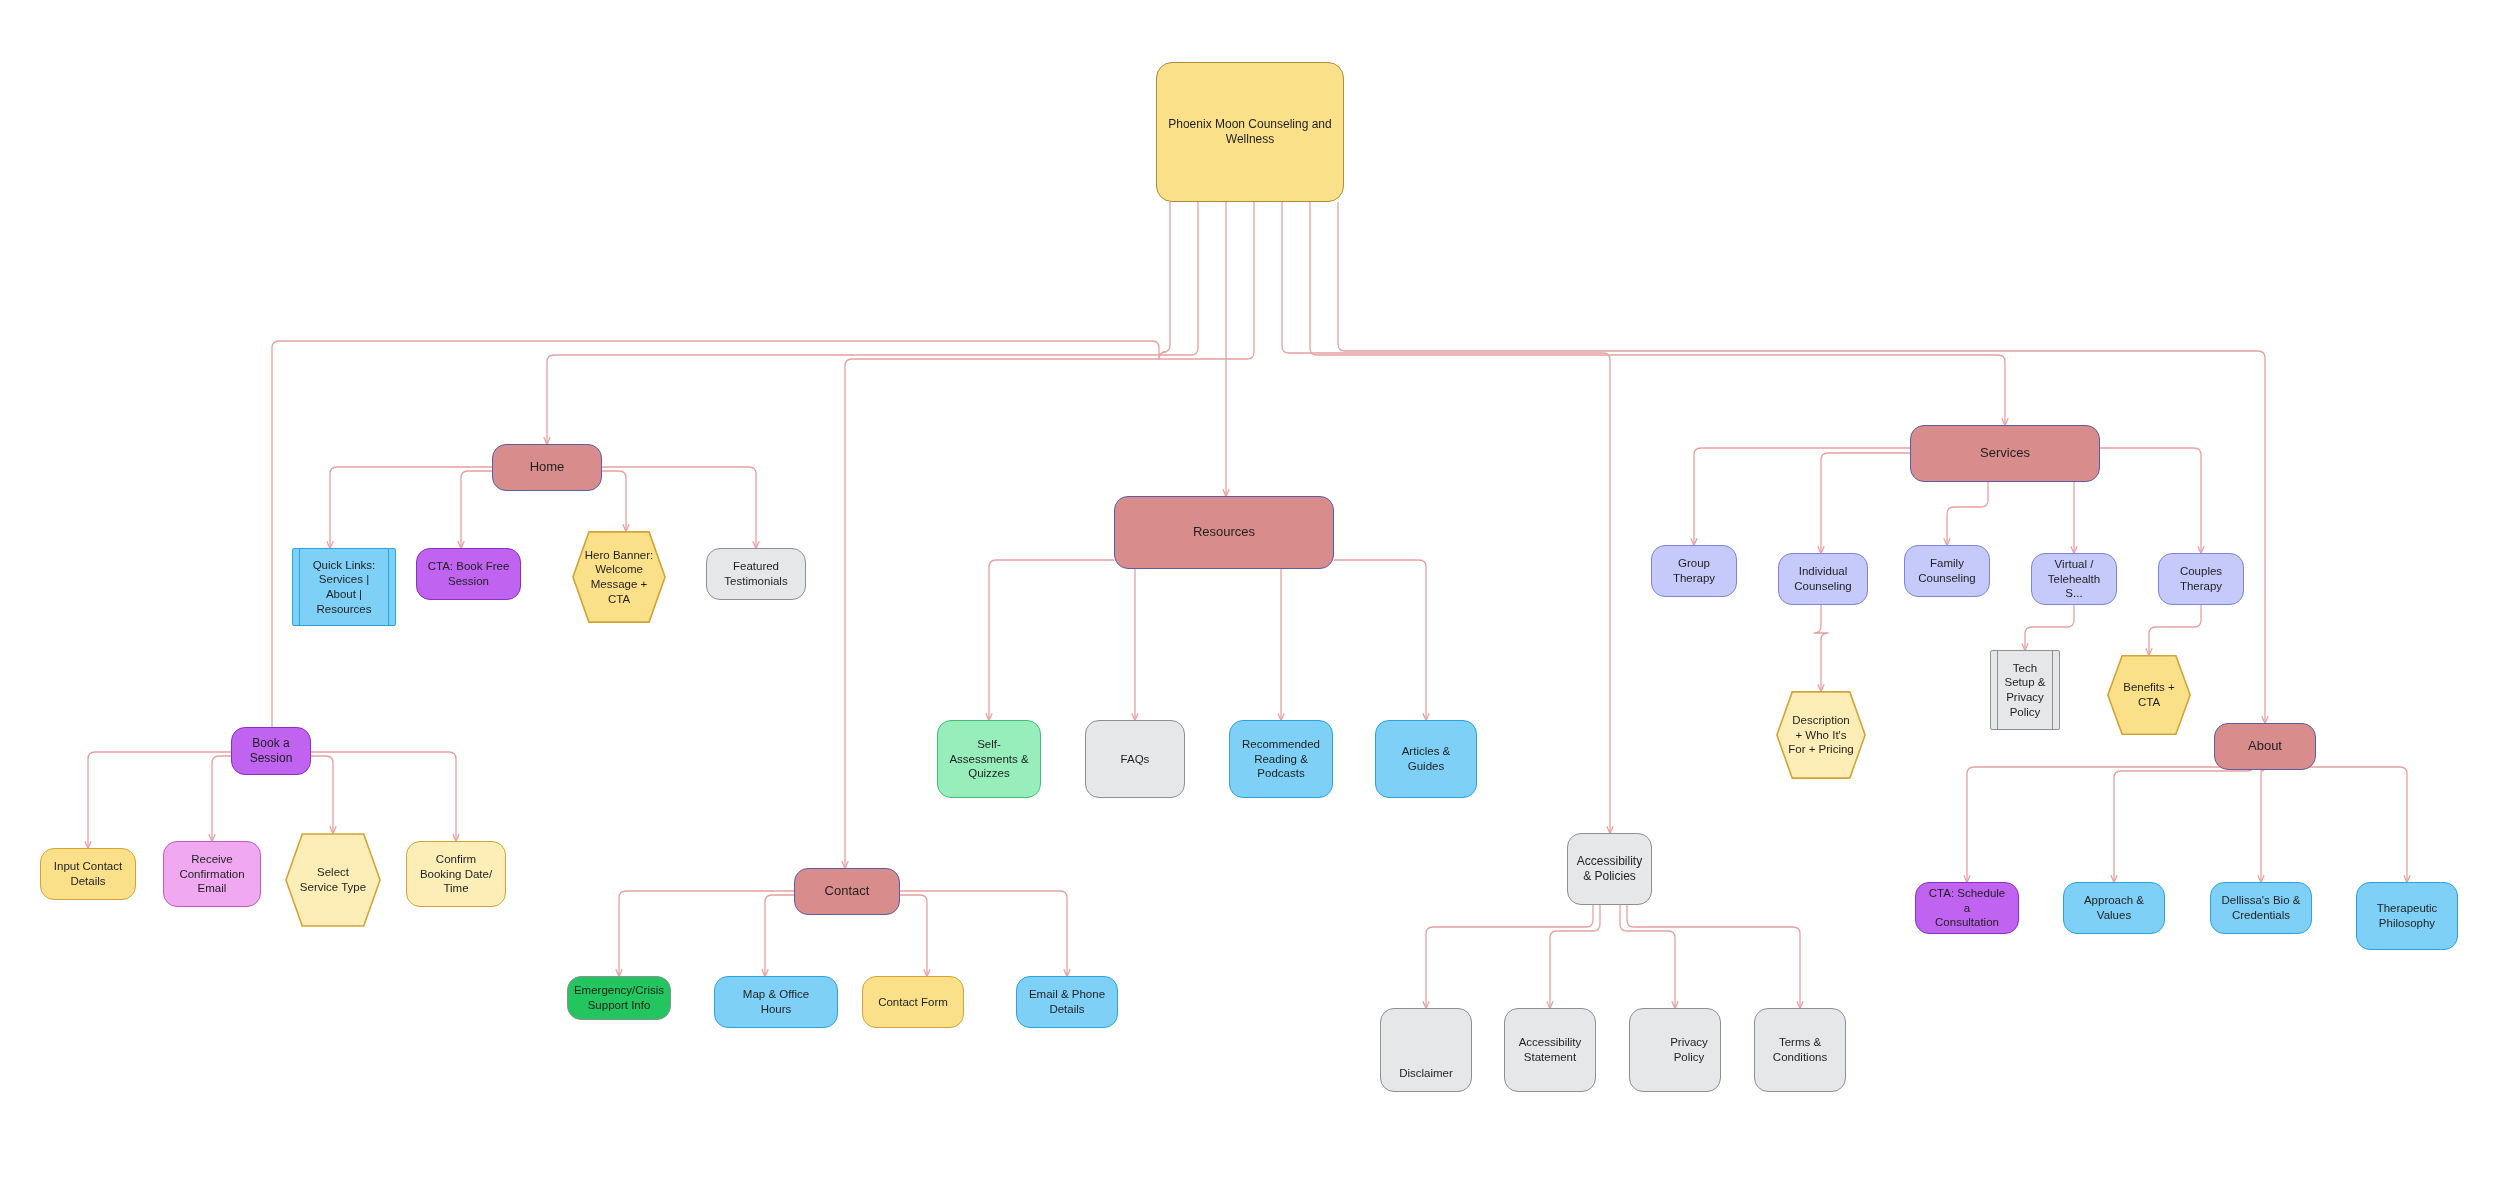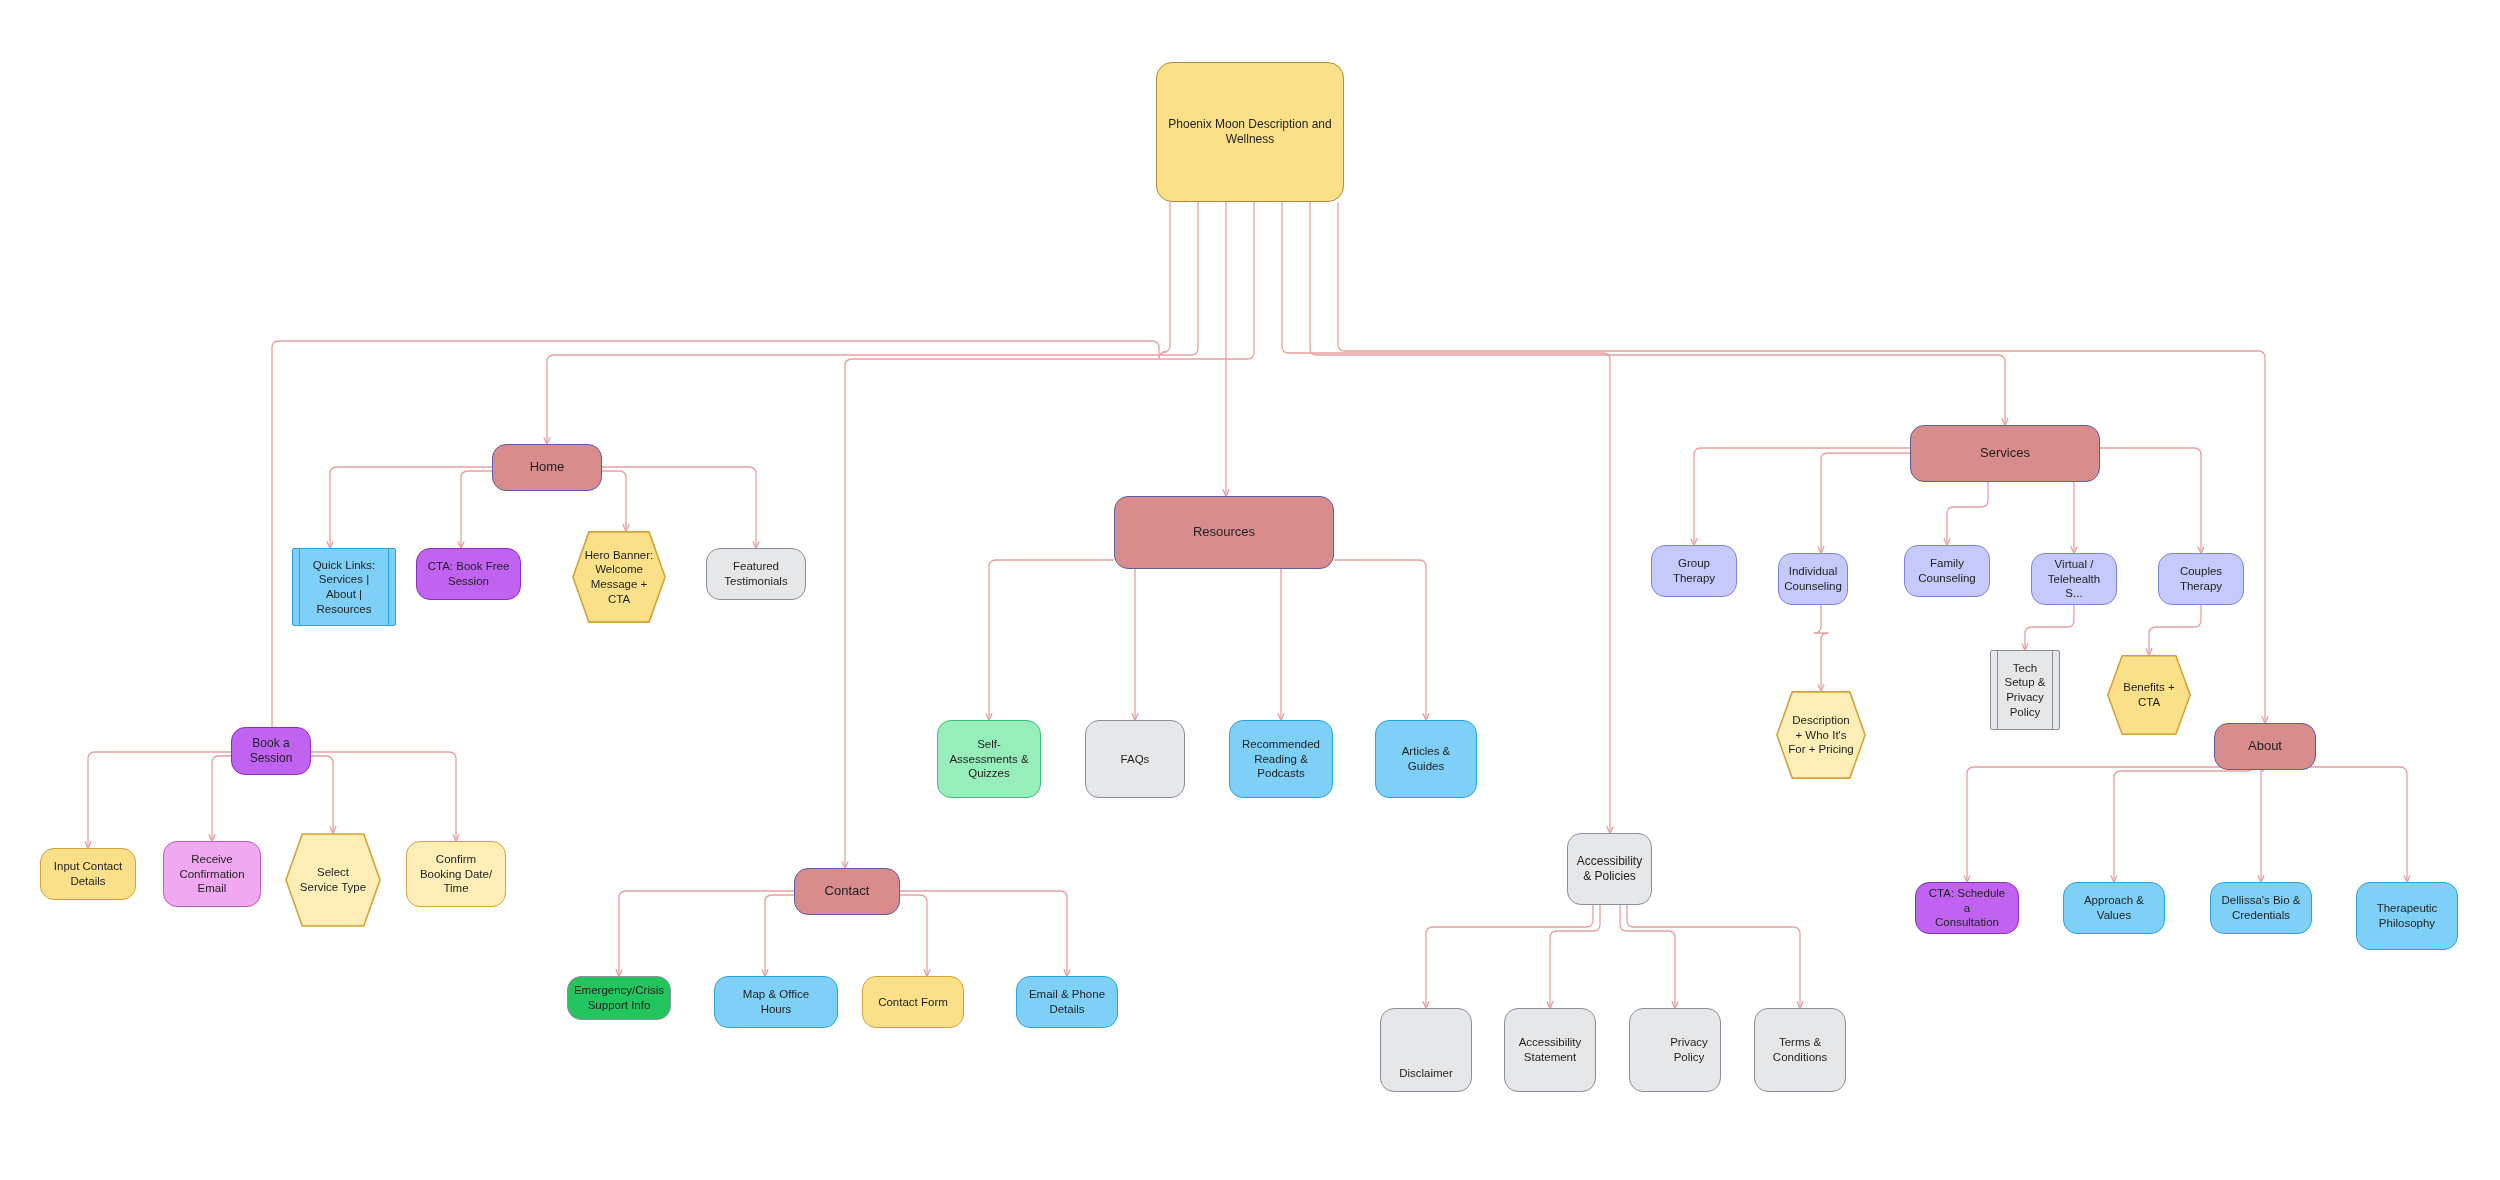--- a/index.html
+++ b/index.html
@@ -131,21 +131,21 @@
       <path d="M 900 891 L 1060 891 Q 1067 891 1067 898 L 1067 976" fill="none" stroke="#e8a0a0" stroke-width="1.3" stroke-linejoin="round" marker-end="url(#arrowhead)"></path>
       <path d="M 1593 905 L 1593 920 Q 1593 927 1586 927 L 1433 927 Q 1426 927 1426 934 L 1426 1008" fill="none" stroke="#e8a0a0" stroke-width="1.3" stroke-linejoin="round" marker-end="url(#arrowhead)"></path>
       <path d="M 1600 905 L 1600 924 Q 1600 931 1593 931 L 1557 931 Q 1550 931 1550 938 L 1550 1008" fill="none" stroke="#e8a0a0" stroke-width="1.3" stroke-linejoin="round" marker-end="url(#arrowhead)"></path>
       <path d="M 1620 905 L 1620 924 Q 1620 931 1627 931 L 1668 931 Q 1675 931 1675 938 L 1675 1008" fill="none" stroke="#e8a0a0" stroke-width="1.3" stroke-linejoin="round" marker-end="url(#arrowhead)"></path>
       <path d="M 1627 905 L 1627 920 Q 1627 927 1634 927 L 1793 927 Q 1800 927 1800 934 L 1800 1008" fill="none" stroke="#e8a0a0" stroke-width="1.3" stroke-linejoin="round" marker-end="url(#arrowhead)"></path>
       <path d="M 2244 746 L 2244 760 Q 2244 767 2237 767 L 1974 767 Q 1967 767 1967 774 L 1967 882" fill="none" stroke="#e8a0a0" stroke-width="1.3" stroke-linejoin="round" marker-end="url(#arrowhead)"></path>
       <path d="M 2254 746 L 2254 764 Q 2254 771 2247 771 L 2121 771 Q 2114 771 2114 778 L 2114 882" fill="none" stroke="#e8a0a0" stroke-width="1.3" stroke-linejoin="round" marker-end="url(#arrowhead)"></path>
       <path d="M 2265 746 L 2265 764 Q 2265 771 2262 771 L 2261 771 L 2261 882" fill="none" stroke="#e8a0a0" stroke-width="1.3" stroke-linejoin="round" marker-end="url(#arrowhead)"></path>
       <path d="M 2281 746 L 2281 760 Q 2281 767 2288 767 L 2400 767 Q 2407 767 2407 774 L 2407 882" fill="none" stroke="#e8a0a0" stroke-width="1.3" stroke-linejoin="round" marker-end="url(#arrowhead)"></path>
     </svg>
-<div class="node shape-rect" style="left: 1156px; top: 62px; width: 188px; height: 140px; font-size: 12px; background: rgb(251, 224, 138); border-color: rgb(176, 138, 62); border-radius: 16px;"><div style="padding: 0px 8px;">Phoenix Moon Description and Wellness</div></div>
+<div class="node shape-rect" style="left: 1156px; top: 62px; width: 188px; height: 140px; font-size: 12px; background: rgb(251, 224, 138); border-color: rgb(176, 138, 62); border-radius: 16px;"><div style="padding: 0px 8px;">Phoenix Moon Counseling and Wellness</div></div>
     <div class="node shape-rect" style="left: 492px; top: 444px; width: 110px; height: 47px; font-size: 13px; background: rgb(217, 140, 140); border-color: rgb(91, 94, 166);"><div style="padding: 0px 8px;">Home</div></div>
     <div class="node shape-rect" style="left: 1114px; top: 496px; width: 220px; height: 73px; font-size: 13px; background: rgb(217, 140, 140); border-color: rgb(91, 94, 166);"><div style="padding: 0px 8px;">Resources</div></div>
     <div class="node shape-rect" style="left: 1910px; top: 425px; width: 190px; height: 57px; font-size: 13px; background: rgb(217, 140, 140); border-color: rgb(91, 94, 166);"><div style="padding: 0px 8px;">Services</div></div>
     <div class="node shape-rect" style="left: 794px; top: 868px; width: 106px; height: 47px; font-size: 13px; background: rgb(217, 140, 140); border-color: rgb(91, 94, 166);"><div style="padding: 0px 8px;">Contact</div></div>
     <div class="node shape-rect" style="left: 2214px; top: 723px; width: 102px; height: 47px; font-size: 13px; background: rgb(217, 140, 140); border-color: rgb(91, 94, 166);"><div style="padding: 0px 8px;">About</div></div>
     <div class="node shape-rect" style="left: 231px; top: 727px; width: 80px; height: 48px; font-size: 12px; background: rgb(192, 99, 240); border-color: rgb(138, 47, 191);"><div style="padding: 0px 8px;">Book a
 Session</div></div>
     <div class="node shape-rect" style="left: 1567px; top: 833px; width: 85px; height: 72px; font-size: 12px; background: rgb(230, 231, 232); border-color: rgb(138, 143, 152);"><div style="padding: 0px 8px;">Accessibility
 &amp; Policies</div></div>
     <div class="node shape-process" style="left: 292px; top: 548px; width: 104px; height: 78px; font-size: 11.5px; background: rgb(127, 208, 247); border-color: rgb(42, 163, 224);"><span class="barL" style="border-left-color: rgb(42, 163, 224);"></span><span class="barR" style="border-left-color: rgb(42, 163, 224);"></span><div class="ptxt">Quick Links:
@@ -177,21 +177,21 @@
     <div class="node shape-rect" style="left: 937px; top: 720px; width: 104px; height: 78px; font-size: 11.5px; background: rgb(151, 238, 187); border-color: rgb(63, 191, 119);"><div style="padding: 0px 8px;">Self-
 Assessments &amp;
 Quizzes</div></div>
     <div class="node shape-rect" style="left: 1085px; top: 720px; width: 100px; height: 78px; font-size: 11.5px; background: rgb(230, 231, 232); border-color: rgb(138, 143, 152);"><div style="padding: 0px 8px;">FAQs</div></div>
     <div class="node shape-rect" style="left: 1229px; top: 720px; width: 104px; height: 78px; font-size: 11.5px; background: rgb(127, 208, 247); border-color: rgb(42, 163, 224);"><div style="padding: 0px 8px;">Recommended
 Reading &amp;
 Podcasts</div></div>
     <div class="node shape-rect" style="left: 1375px; top: 720px; width: 102px; height: 78px; font-size: 11.5px; background: rgb(127, 208, 247); border-color: rgb(42, 163, 224);"><div style="padding: 0px 8px;">Articles &amp; Guides</div></div>
     <div class="node shape-rect" style="left: 1651px; top: 545px; width: 86px; height: 52px; font-size: 11.5px; background: rgb(197, 202, 250); border-color: rgb(123, 132, 224);"><div style="padding: 0px 8px;">Group
 Therapy</div></div>
-    <div class="node shape-rect" style="left: 1778px; top: 553px; width: 70px; height: 52px; font-size: 11.5px; background: rgb(197, 202, 250); border-color: rgb(123, 132, 224);"><div style="padding: 0px 8px;">Individual
+    <div class="node shape-rect" style="left: 1778px; top: 553px; width: 90px; height: 52px; font-size: 11.5px; background: rgb(197, 202, 250); border-color: rgb(123, 132, 224);"><div style="padding: 0px 8px;">Individual
 Counseling</div></div>
     <div class="node shape-rect" style="left: 1904px; top: 545px; width: 86px; height: 52px; font-size: 11.5px; background: rgb(197, 202, 250); border-color: rgb(123, 132, 224);"><div style="padding: 0px 8px;">Family
 Counseling</div></div>
     <div class="node shape-rect" style="left: 2031px; top: 553px; width: 86px; height: 52px; font-size: 11.5px; background: rgb(197, 202, 250); border-color: rgb(123, 132, 224);"><div style="padding: 0px 8px;">Virtual /
 Telehealth S...</div></div>
     <div class="node shape-rect" style="left: 2158px; top: 553px; width: 86px; height: 52px; font-size: 11.5px; background: rgb(197, 202, 250); border-color: rgb(123, 132, 224);"><div style="padding: 0px 8px;">Couples
 Therapy</div></div>
     <div class="node shape-hex" style="left: 1776px; top: 691px; width: 90px; height: 88px; font-size: 11.5px;"><svg viewBox="0 0 100 100" preserveAspectRatio="none">
         <polygon points="18,1 82,1 99,50 82,99 18,99 1,50" fill="#fdeeb8" stroke="#d4a336" stroke-width="1.6" vector-effect="non-scaling-stroke"></polygon>
       </svg><div class="htxt">Description

